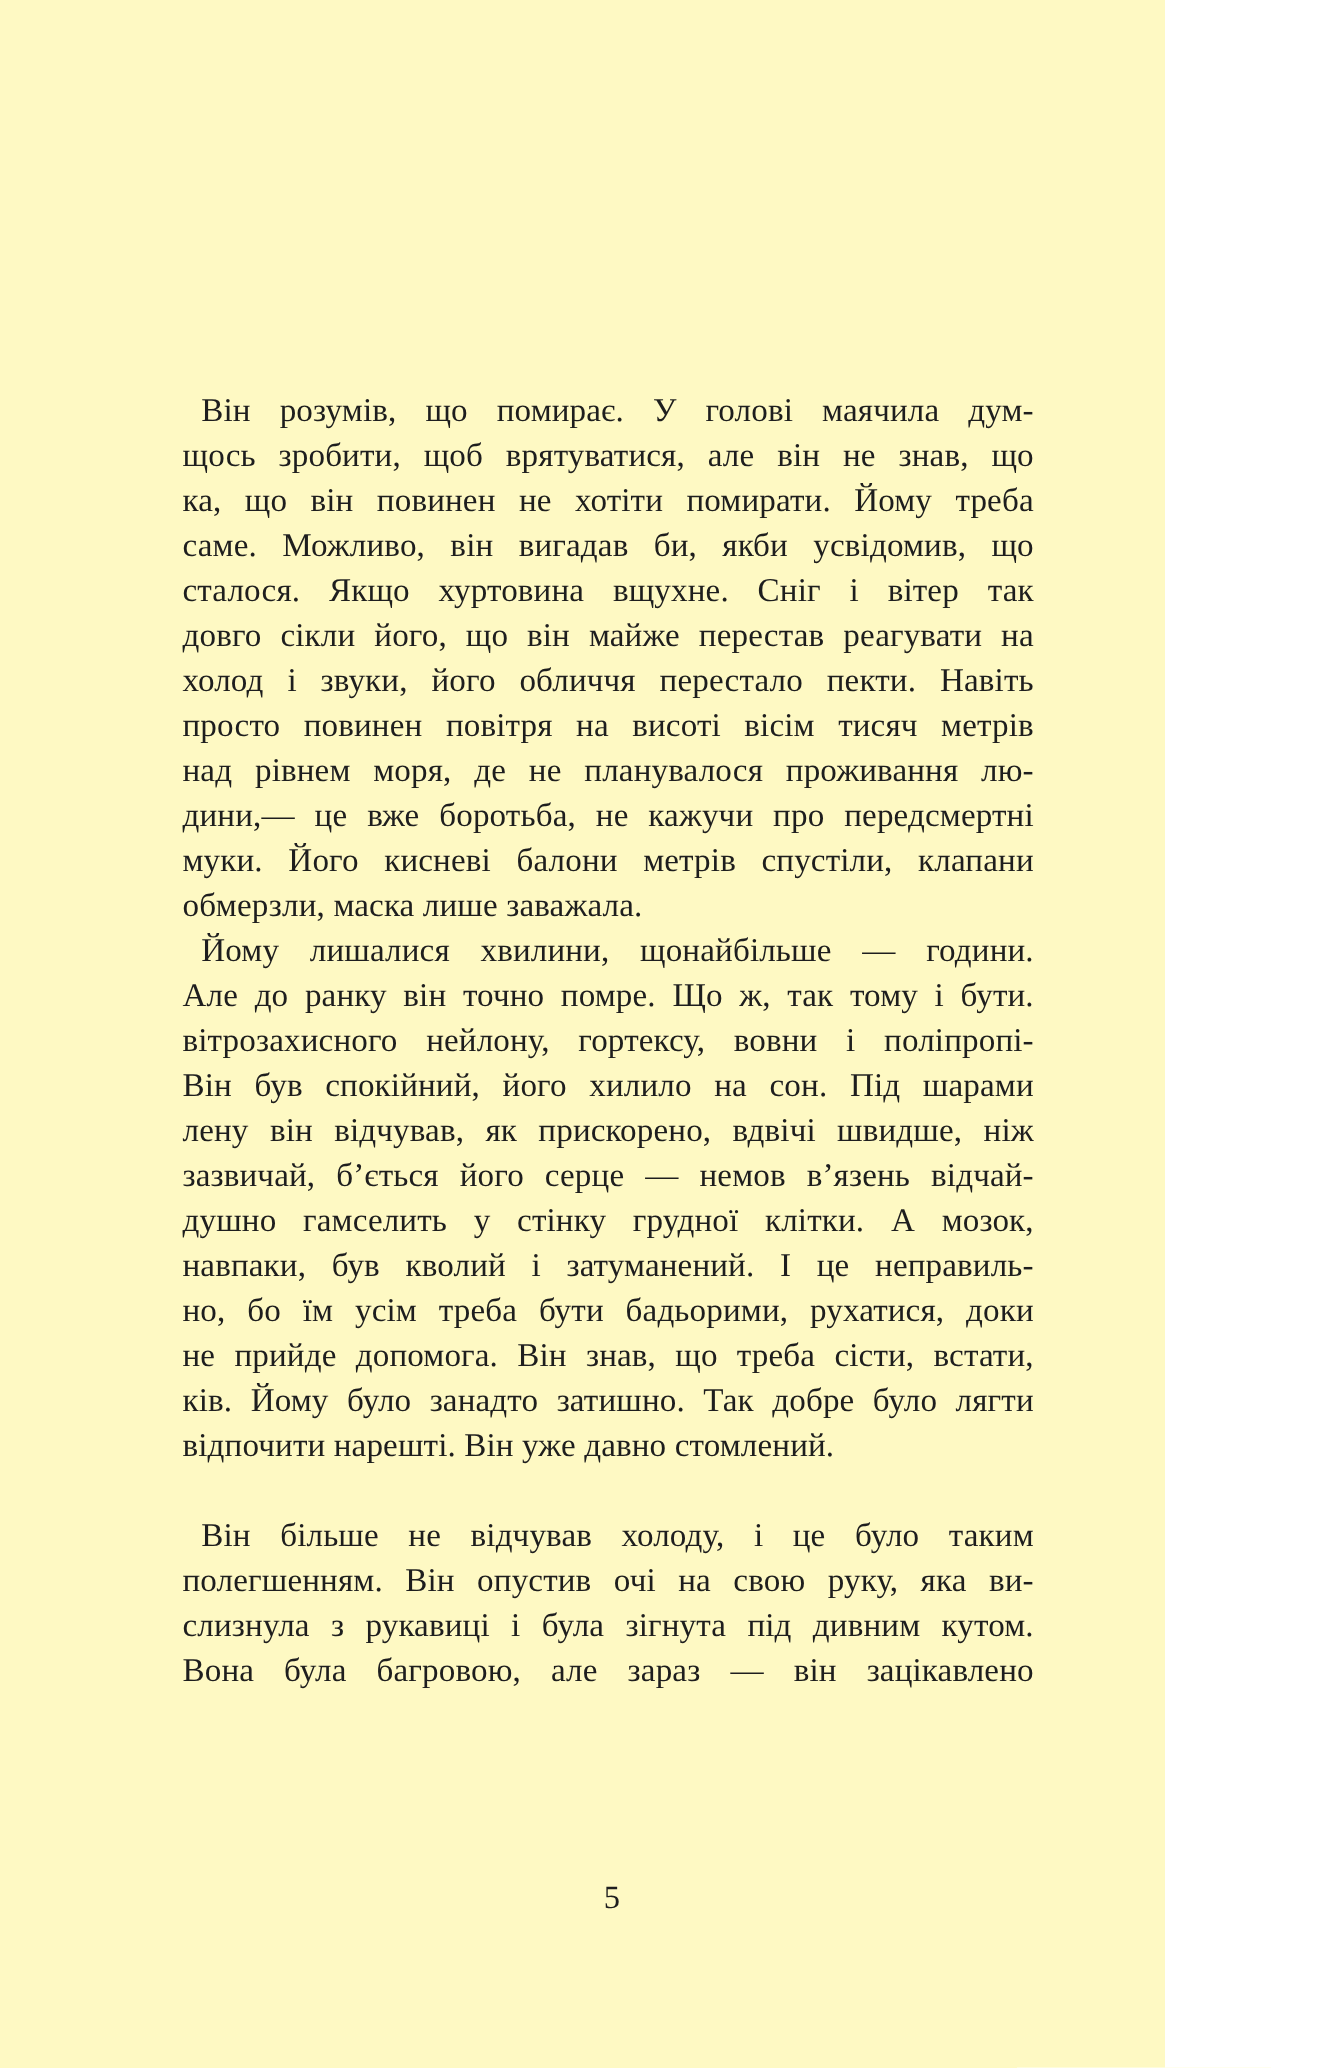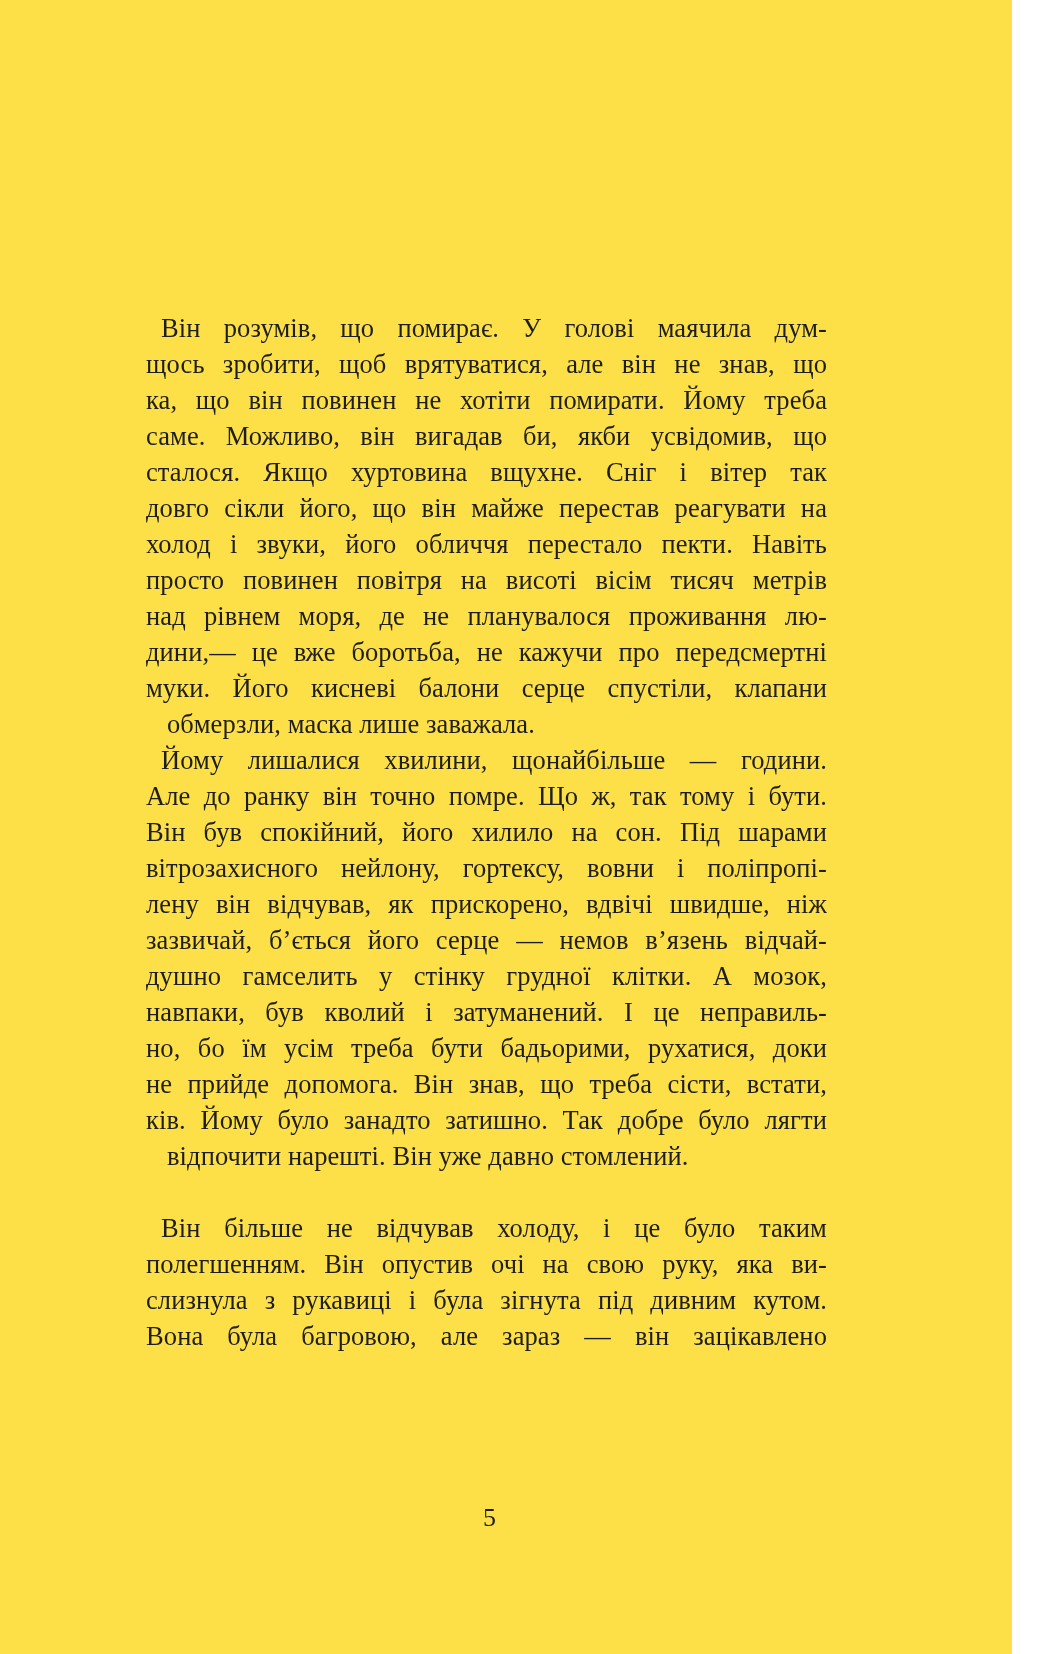--- a/index.html
+++ b/index.html
@@ -11,23 +11,23 @@
       width: 1063px;
       height: 1654px;
       position: relative;
       overflow: hidden;
       font-family: "Liberation Serif", "DejaVu Serif", serif;
       color: #1e1e1e;
     }
     .page {
       position: absolute;
       left: 0; top: 0;
-      width: 1012px;
+      width: 932px;
       height: 1654px;
-      background: #fde047;
+      background: #fef9c3;
     }
     .text-block {
       position: absolute;
       left: 146px;
       top: 310px;
       width: 681px;
     }
     .line {
       display: block;
       height: 36px;
@@ -36,21 +36,20 @@
       white-space: nowrap;
       text-align: justify;
       text-align-last: justify;
       letter-spacing: 0.1px;
     }
     .line.indent {
       padding-left: 15px;
     }
     .line.last {
       text-align-last: left;
-      margin-left: 21px;
     }
     .section-break {
       display: block;
       height: 36px;
     }
     .page-number {
       position: absolute;
       left: 0;
       width: 1063px;
       top: 1500px;
@@ -74,29 +73,29 @@
       <span class="line indent">Він розумів, що помирає. У голові маячила дум-</span>
       <span class="line">щось зробити, щоб врятуватися, але він не знав, що</span>
       <span class="line">ка, що він повинен не хотіти помирати. Йому треба</span>
       <span class="line">саме. Можливо, він вигадав би, якби усвідомив, що</span>
       <span class="line">сталося. Якщо хуртовина вщухне. Сніг і вітер так</span>
       <span class="line">довго сікли його, що він майже перестав реагувати на</span>
       <span class="line">холод і звуки, його обличчя перестало пекти. Навіть</span>
       <span class="line">просто повинен повітря на висоті вісім тисяч метрів</span>
       <span class="line">над рівнем моря, де не планувалося проживання лю-</span>
       <span class="line">дини,— це вже боротьба, не кажучи про передсмертні</span>
-      <span class="line">муки. Його кисневі балони серце спустіли, клапани</span>
+      <span class="line">муки. Його кисневі балони метрів спустіли, клапани</span>
       <span class="line last">обмерзли, маска лише заважала.</span>
     </div>
 
     <div>
       <span class="line indent">Йому лишалися хвилини, щонайбільше — години.</span>
       <span class="line">Але до ранку він точно помре. Що ж, так тому і бути.</span>
+      <span class="line">вітрозахисного нейлону, гортексу, вовни і поліпропі-</span>
       <span class="line">Він був спокійний, його хилило на сон. Під шарами</span>
-      <span class="line">вітрозахисного нейлону, гортексу, вовни і поліпропі-</span>
       <span class="line">лену він відчував, як прискорено, вдвічі швидше, ніж</span>
       <span class="line">зазвичай, б’ється його серце — немов в’язень відчай-</span>
       <span class="line">душно гамселить у стінку грудної клітки. А мозок,</span>
       <span class="line">навпаки, був кволий і затуманений. І це неправиль-</span>
       <span class="line">но, бо їм усім треба бути бадьорими, рухатися, доки</span>
       <span class="line">не прийде допомога. Він знав, що треба сісти, встати,</span>
       <span class="line">ків. Йому було занадто затишно. Так добре було лягти</span>
       <span class="line last">відпочити нарешті. Він уже давно стомлений.</span>
     </div>
 

